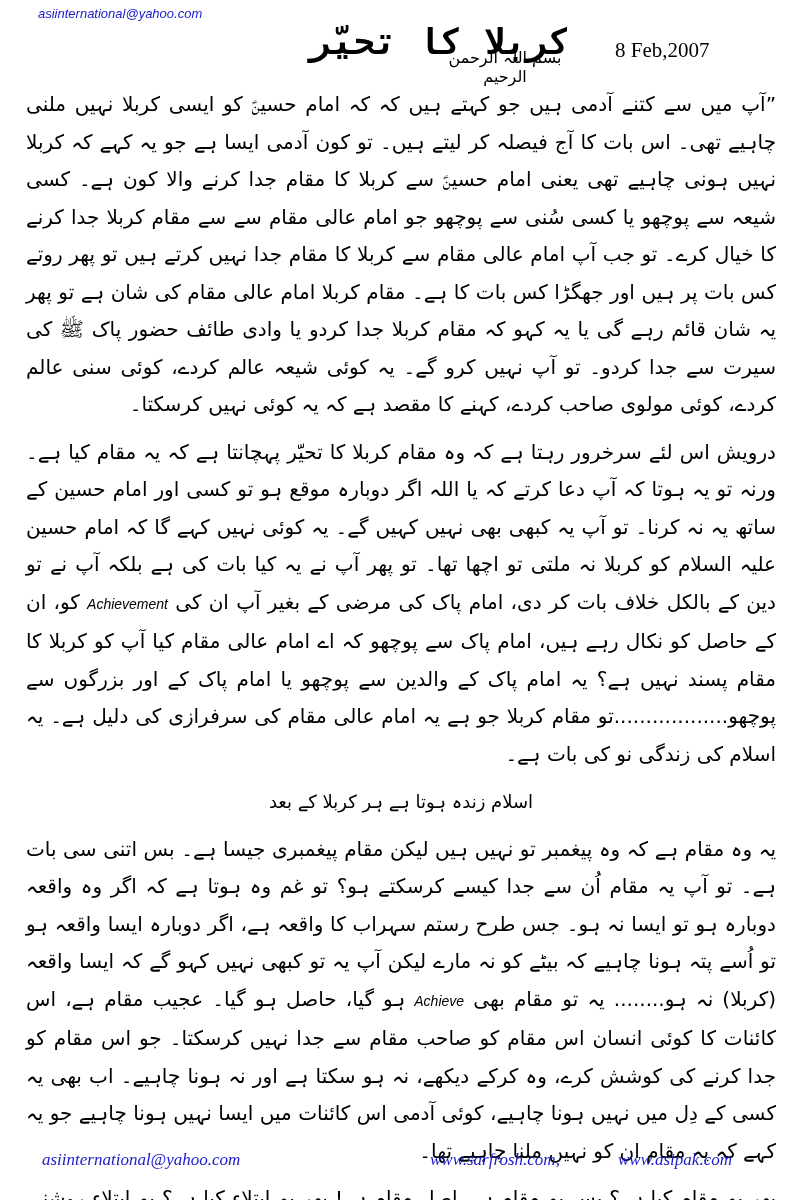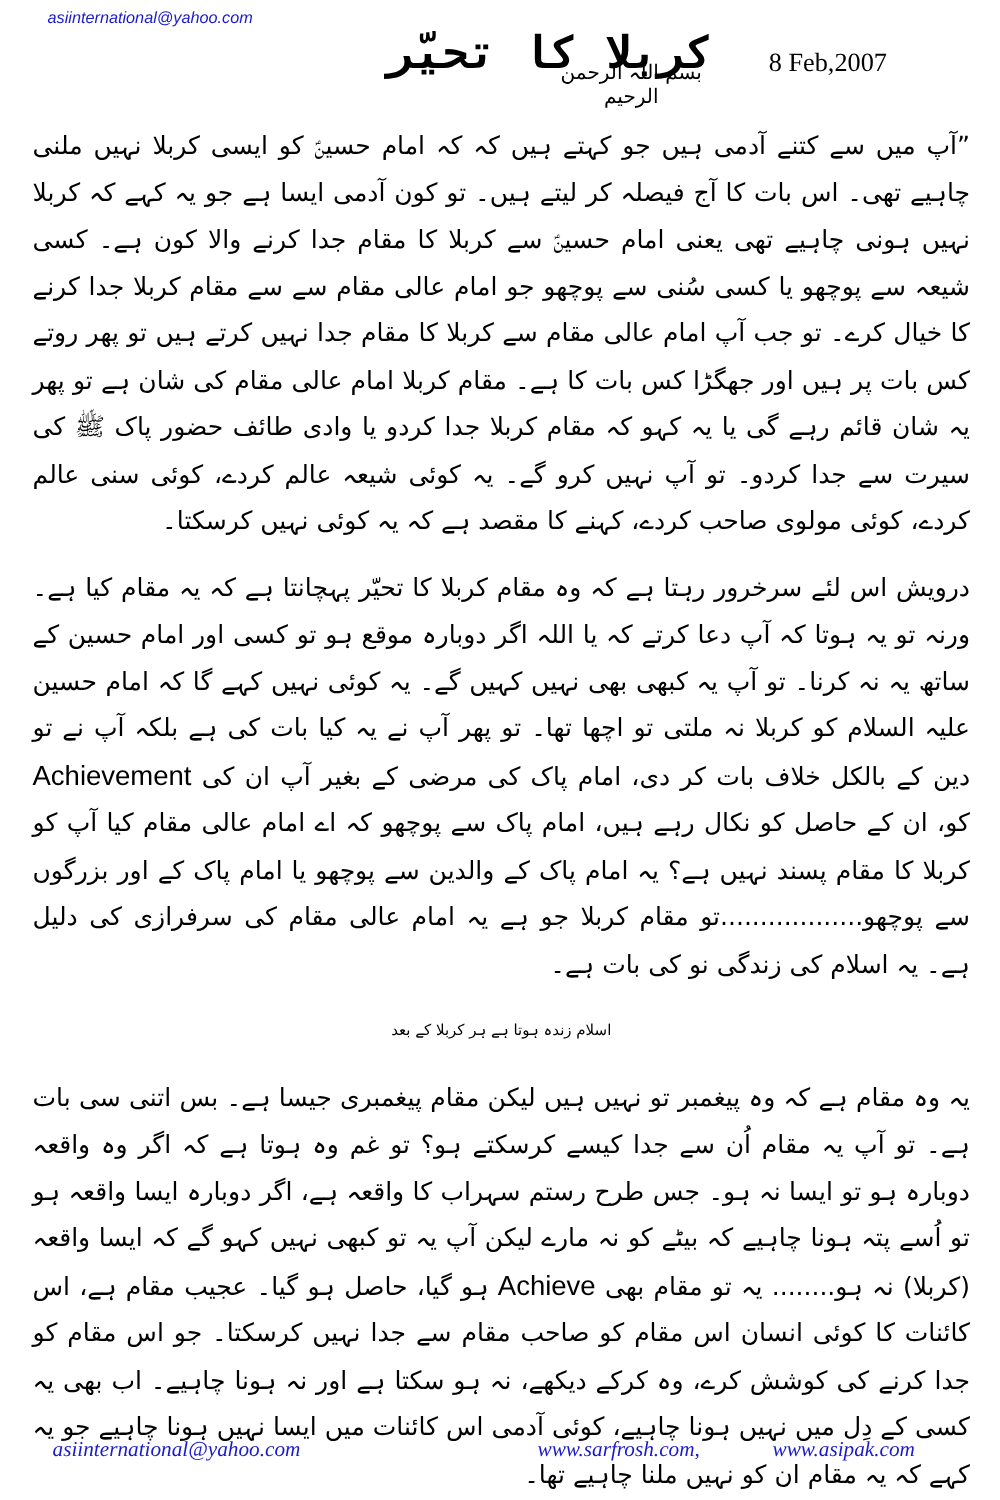--- a/index.html
+++ b/index.html
@@ -8,23 +8,23 @@
   .email-top { position: absolute; left: 38px; top: 6px; font-size: 13px; color: #1a1acc;
                font-style: italic; font-family: "Liberation Sans", sans-serif; text-decoration: none; }
   .bismillah { position: absolute; left: 440px; top: 4px; width: 130px; text-align: center;
                font-size: 16px; direction: rtl; margin-top: 44px; }
   .title { position: absolute; left: 290px; top: 22px; width: 300px; text-align: center;
            font-size: 36px; font-weight: bold; direction: rtl; line-height: 46px; font-family: Liberation Mono, monospace; }
   .date { position: absolute; left: 615px; top: 38px; font-size: 21px;
           font-family: Liberation Serif, serif; }
   .body { position: absolute; left: 26px; top: 82px; width: 750px; direction: rtl; text-align: justify;
           font-size: 20px; line-height: 37.5px; }
-  .body p { margin: 16px 0 10px 0; }
-  .subheading { text-align: center; margin: 0 0 4px 0; font-size: 12px; }
-  .latin { font-family: "Liberation Sans", sans-serif; font-size: 22px; unicode-bidi: isolate; }
+  .body p { margin: 4px 0 10px 0; }
+  .subheading { text-align: center; margin: 0 0 4px 0; font-size: 18px; }
+  .latin { font-family: "Liberation Sans", sans-serif; font-size: 14px; unicode-bidi: isolate; font-style: italic; }
   .footer { position: absolute; top: 1150px; left: 0; width: 800px; height: 24px; }
   .footer a { position: absolute; font-family: "Liberation Serif", serif; font-style: italic;
               font-size: 17px; color: #1a1acc; text-decoration: none; }
   .f-email { left: 42px; }
   .f-site1 { left: 430px; }
   .f-site2 { left: 618px; }
 </style>
 </head>
 <body>
 

